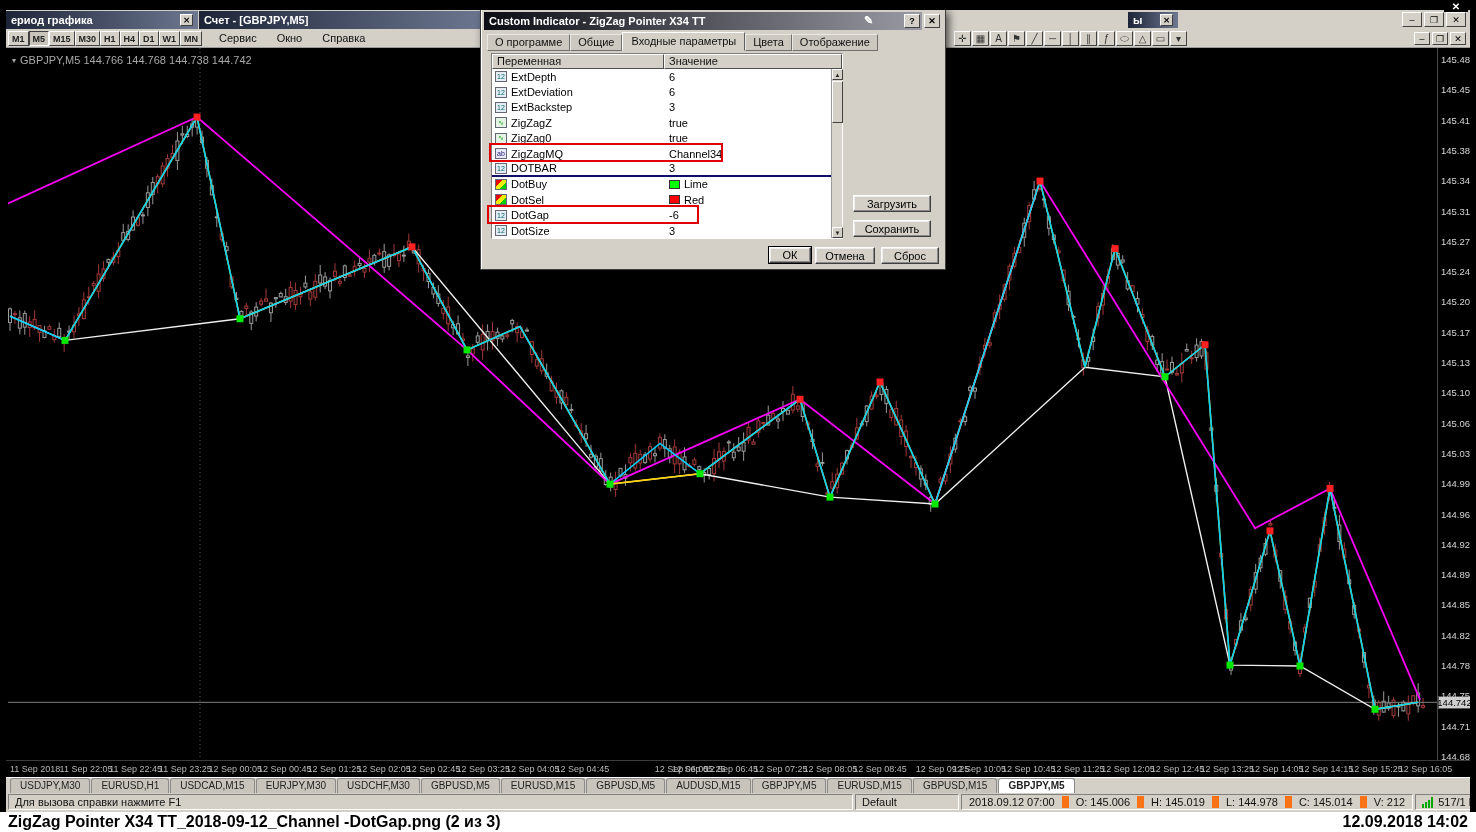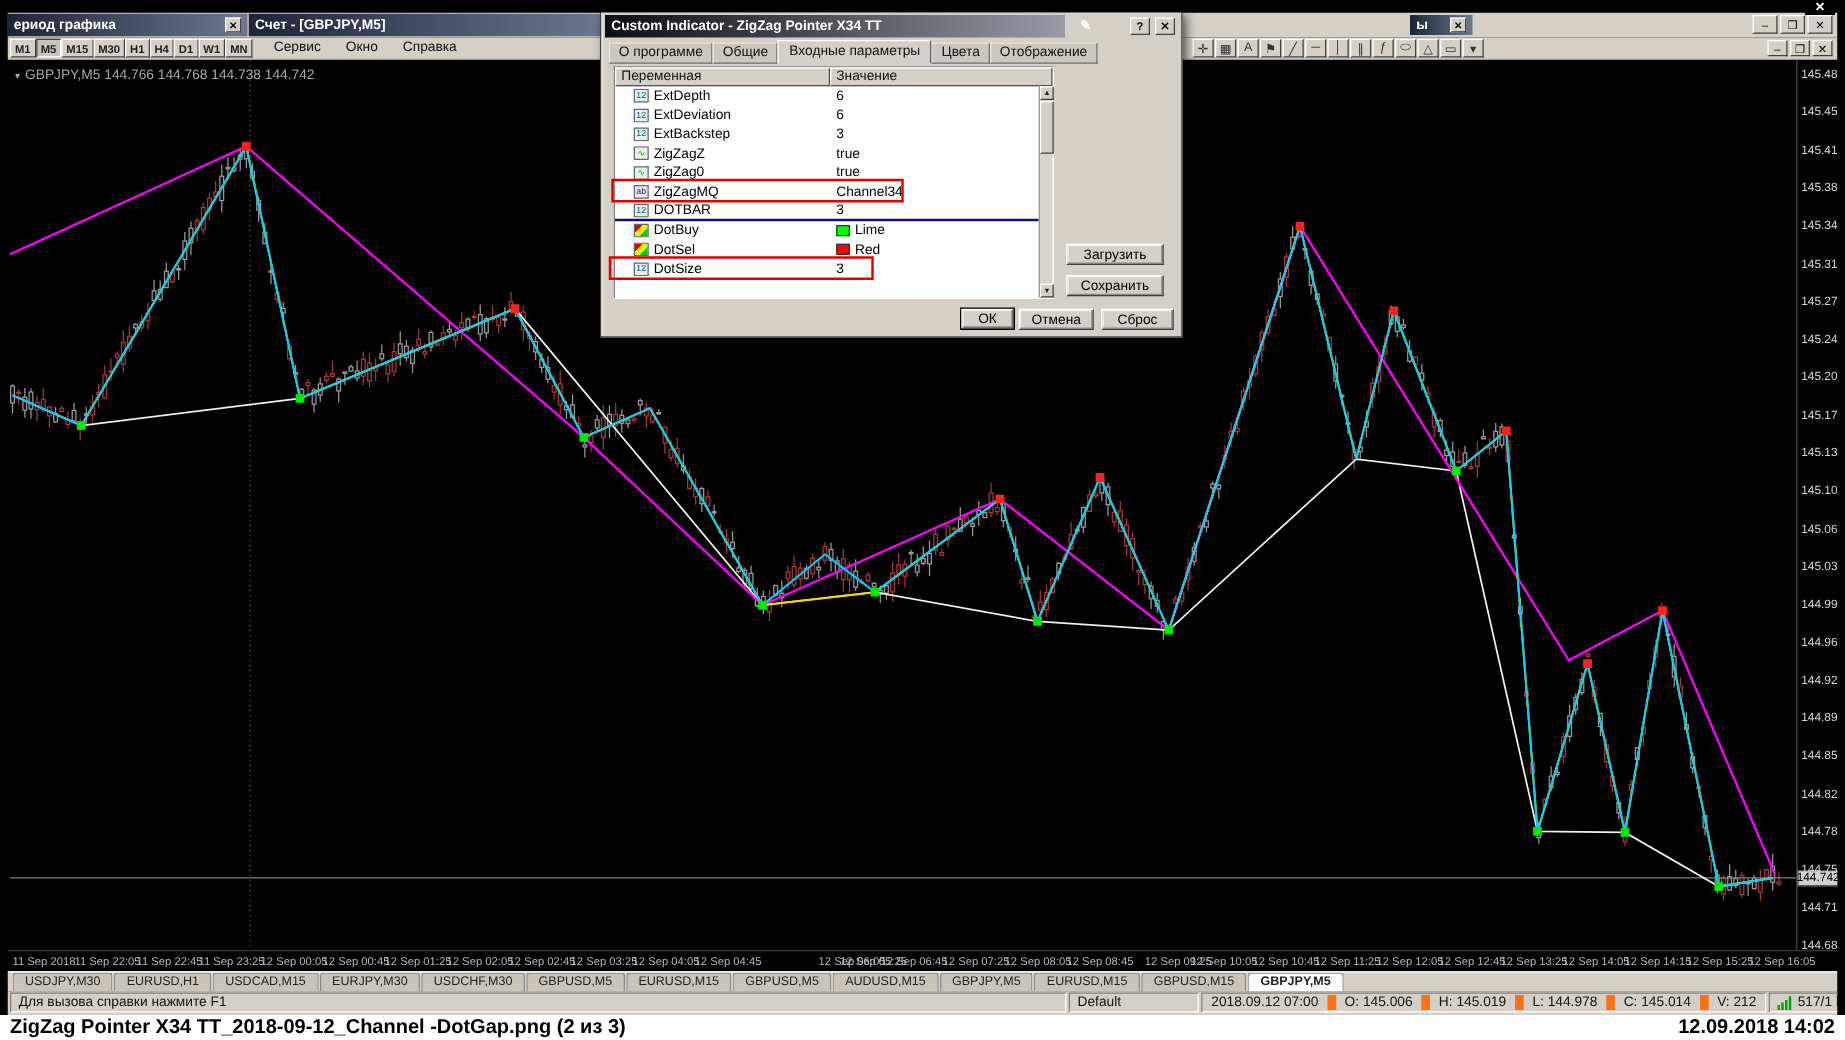--- a/index.html
+++ b/index.html
@@ -39,33 +39,33 @@
 #sym-tabs{position:absolute;left:6px;top:777px;width:1464px;height:16px;background:#d4d0c8;border-top:1px solid #fff;display:flex;align-items:flex-end;padding-left:4px;z-index:10;}
 .symtab{height:15px;padding:1px 9px 0 9px;font-size:10px;color:#222;background:#c8c4bc;border:1px solid #8a8a8a;border-bottom:none;border-top-left-radius:3px;border-top-right-radius:3px;margin-right:1px;white-space:nowrap;}
 .symtab.active{background:#fff;font-weight:bold;}
 #status-row{position:absolute;left:6px;top:793px;width:1464px;height:19px;background:#d4d0c8;display:flex;gap:2px;padding:1px 2px;z-index:10;}
 .scell{border:1px solid;border-color:#808080 #fff #fff #808080;height:16px;font-size:11px;display:flex;align-items:center;padding:0 6px;color:#111;white-space:nowrap;}
 #ohlc-group span{border-left:7px solid #f97316;padding:0 7px;}
 #ohlc-group span:first-child{border-left:none;}
 .tbar{display:inline-block;width:2px;background:#00a800;margin-right:1px;}
 
 #dialog{position:absolute;left:480px;top:8px;width:466px;height:262px;background:#d4d0c8;border:1px solid #404040;box-shadow:3px 4px 8px rgba(0,0,0,.65), inset 1px 1px 0 #fff;z-index:60;}
-#dlg-title{position:absolute;left:3px;top:3px;width:368px;height:18px;background:linear-gradient(to right,#0c0c14,#9a9aa4);color:#fff;font-size:11px;font-weight:bold;display:flex;align-items:center;padding:0 5px;}
+#dlg-title{position:absolute;left:3px;top:3px;width:438px;height:18px;background:linear-gradient(to right,#0c0c14,#9a9aa4);color:#fff;font-size:11px;font-weight:bold;display:flex;align-items:center;padding:0 5px;}
 #dlg-pencil{position:absolute;left:380px;top:2px;color:#fff;font-size:11px;}
 .dwbtn{position:absolute;top:5px;width:16px;height:14px;background:#d4d0c8;border:1px solid;border-color:#fff #404040 #404040 #fff;font-size:9px;font-weight:bold;display:flex;align-items:center;justify-content:center;color:#000;}
 #dlg-tabs{position:absolute;left:6px;top:23px;display:flex;align-items:flex-end;height:19px;}
 .dtab{font-size:11px;color:#111;padding:2px 8px 3px 8px;background:#d4d0c8;border:1px solid;border-color:#fff #606060 #d4d0c8 #fff;position:relative;z-index:2;}
 .dtab.inactive{background:#ccc8c0;border-color:#e8e8e4 #707070 #707070 #e8e8e4;padding:1px 7px 2px 7px;z-index:1;}
 #dlg-table{position:absolute;left:10px;top:44px;width:352px;height:186px;background:#fff;border:1px solid;border-color:#808080 #fff #fff #808080;}
 #dlg-head{display:flex;height:15px;}
 .th{background:#d4d0c8;border:1px solid;border-color:#fff #505050 #505050 #fff;font-size:11px;color:#111;padding:0 4px;line-height:13px;}
 #dlg-rows{position:absolute;left:0;top:15px;width:339px;}
 .trow{display:flex;height:15.4px;align-items:center;font-size:11px;color:#000;}
 .trow.sel{border-bottom:2px solid #10106a;}
-.tname{width:172px;display:flex;gap:4px;align-items:center;padding-left:15px;overflow:hidden;}
+.tname{width:172px;display:flex;gap:4px;align-items:center;padding-left:3px;overflow:hidden;}
 .tval{flex:1;padding-left:5px;display:flex;align-items:center;gap:4px;}
 .picon{width:12px;height:11px;font-size:7px;display:flex;align-items:center;justify-content:center;border:1px solid #667;background:#e4ecf4;color:#066;flex:0 0 12px;}
 .picon.bool{color:#090;background:#e4f4e4;}
 .picon.str{color:#227;background:#e8e8f8;}
 .picon.color{background:linear-gradient(135deg,#e00 0 33%,#ee0 33% 66%,#0c0 66% 100%);color:transparent;}
 .swatch{width:11px;height:9px;border:1px solid #333;display:inline-block;}
 #dlg-scroll{position:absolute;right:0;top:15px;width:11px;height:169px;background:#d8d4cc;border-left:1px solid #999;}
 .sarr{position:absolute;left:0;width:11px;height:11px;background:#d4d0c8;border:1px solid;border-color:#fff #404040 #404040 #fff;font-size:6px;display:flex;align-items:center;justify-content:center;color:#222;}
 #dlg-thumb{position:absolute;left:0;top:12px;width:11px;height:42px;background:#d4d0c8;border:1px solid;border-color:#fff #404040 #404040 #fff;}
 .dbtn{position:absolute;background:#d4d0c8;border:1px solid;border-color:#fff #404040 #404040 #fff;box-shadow:inset -1px -1px 0 #8a8a8a,inset 1px 1px 0 #eee;font-size:11px;color:#000;display:flex;align-items:center;justify-content:center;}
@@ -948,20 +948,29 @@
             <span>DotSel</span>
           </div>
           <div class="tval">
             <span class="swatch" style="background: rgb(255, 0, 0);"></span>
             <span>Red</span>
           </div>
         </div>
         <div class="trow">
           <div class="tname">
             <span class="picon int">12</span>
+            <span>DotGap</span>
+          </div>
+          <div class="tval">
+            <span>-6</span>
+          </div>
+        </div>
+        <div class="trow">
+          <div class="tname">
+            <span class="picon int">12</span>
             <span>DotSize</span>
           </div>
           <div class="tval">
             <span>3</span>
           </div>
         </div>
       </div>
     <div id="dlg-scroll">
       <div class="sarr" style="top:0;">▲</div>
       <div id="dlg-thumb"></div>

